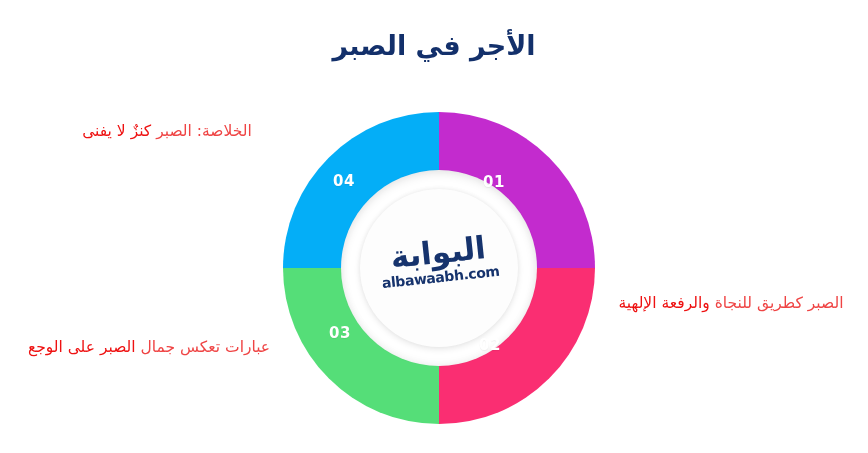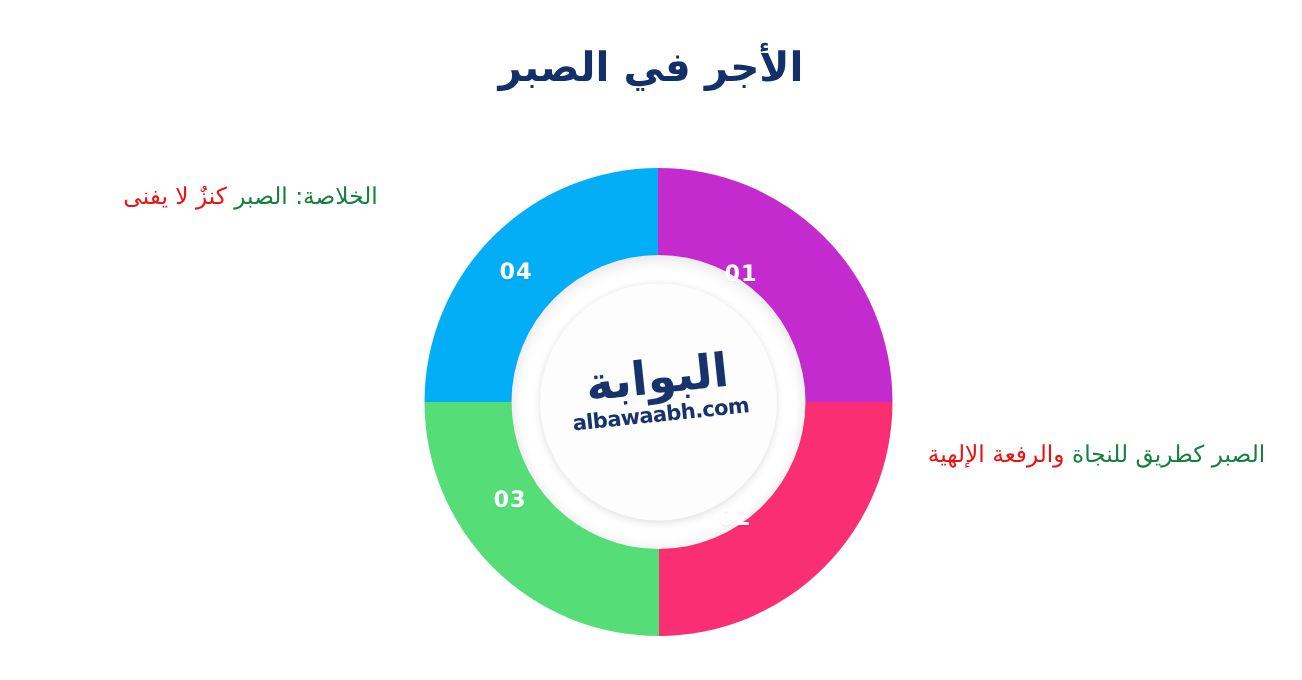--- a/index.html
+++ b/index.html
@@ -133,21 +133,21 @@
   }
 
   
   .label {
     position: absolute;
     font-size: 15.5px;
     line-height: 1.45;
     direction: rtl;
     font-weight: normal;
   }
-  .label .lead  { color: #15803d; }
+  .label .lead  { color: #ef4444; }
   .label .trail { color: #ee1111; text-align: center; }
 
   .label-01 { right: 12px;  top: 128px; width: 268px; text-align: center; }
   .label-02 { right: 12px;  top: 292px; width: 250px; text-align: center; }
   .label-03 { left: 8px;    top: 336px; width: 282px; text-align: center; }
   .label-04 { left: 24px;   top: 120px; width: 286px; text-align: center; }
 </style>
 </head>
 <body>
 
@@ -174,19 +174,23 @@
     </div>
 
   </div>
 
 
   <div class="label label-02">
     <span class="lead">الصبر كطريق للنجاة</span>
     <span class="trail">والرفعة الإلهية</span>
   </div>
 
+  <div class="label label-03">
+    <span class="lead">عبارات تعكس جمال</span>
+    <span class="trail">الصبر على الوجع</span>
+  </div>
 
   <div class="label label-04">
     <span class="lead">الخلاصة: الصبر</span>
     <span class="trail">كنزٌ لا يفنى</span>
   </div>
 
 </div>
 
 </body></html>

